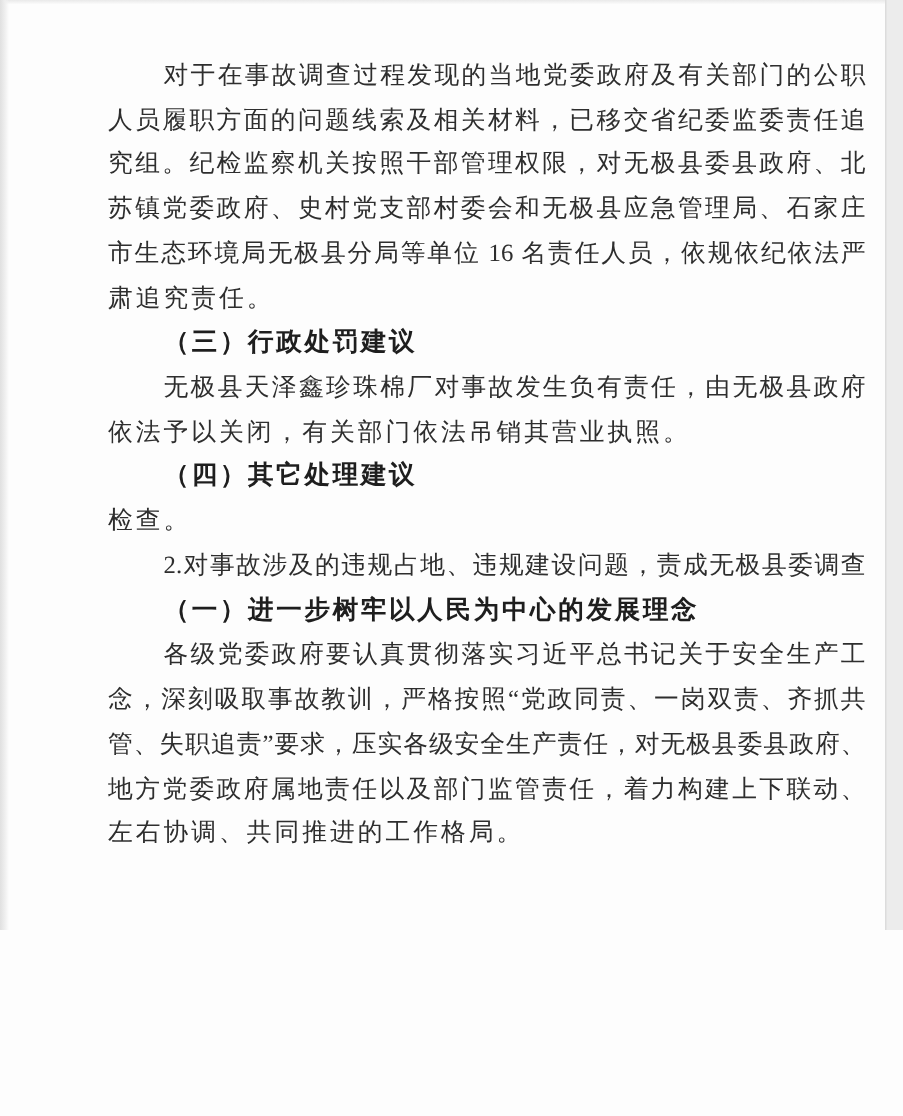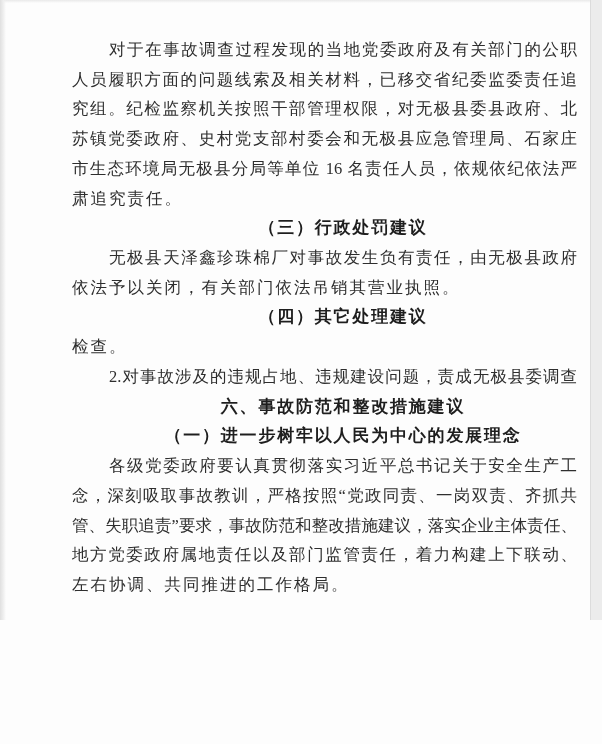--- a/index.html
+++ b/index.html
@@ -62,21 +62,20 @@
   }
   .line.indent {
     padding-left: 37px;
     width: 468px;
   }
   .line.heading {
     font-weight: bold;
     font-size: 17px;
     letter-spacing: 1.8px;
     color: #1e1e1e;
-    text-align: center;
   }
   .line.hei {
     font-family: "Liberation Sans", "DejaVu Sans", sans-serif;
   }
   .pageno {
     position: absolute;
     top: 651px;
     left: 0;
     width: 453px;
     text-align: right;
@@ -109,25 +108,24 @@
     <div class="line full">究组。纪检监察机关按照干部管理权限，对无极县委县政府、北</div>
     <div class="line full">苏镇党委政府、史村党支部村委会和无极县应急管理局、石家庄</div>
     <div class="line full">市生态环境局无极县分局等单位 16 名责任人员，依规依纪依法严</div>
     <div class="line">肃追究责任。</div>
     <div class="line heading indent">（三）行政处罚建议</div>
     <div class="line full indent">无极县天泽鑫珍珠棉厂对事故发生负有责任，由无极县政府</div>
     <div class="line">依法予以关闭，有关部门依法吊销其营业执照。</div>
     <div class="line heading indent">（四）其它处理建议</div>
     <div class="line">检查。</div>
     <div class="line full indent">2.对事故涉及的违规占地、违规建设问题，责成无极县委调查</div>
-    <div class="line heading hei indent">六、事故防范和整改措施建议</div>
     <div class="line heading indent">（一）进一步树牢以人民为中心的发展理念</div>
     <div class="line full indent">各级党委政府要认真贯彻落实习近平总书记关于安全生产工</div>
     <div class="line full">念，深刻吸取事故教训，严格按照“党政同责、一岗双责、齐抓共</div>
-    <div class="line full">管、失职追责”要求，事故防范和整改措施建议，落实企业主体责任、</div>
+    <div class="line full">管、失职追责”要求，压实各级安全生产责任，对无极县委县政府、</div>
     <div class="line full">地方党委政府属地责任以及部门监管责任，着力构建上下联动、</div>
     <div class="line">左右协调、共同推进的工作格局。</div>
 
     <div class="pageno">
       <span class="dash">—</span><span class="num">19</span><span class="dash">—</span>
     </div>
   </div>
 </div>
 
 </body></html>

